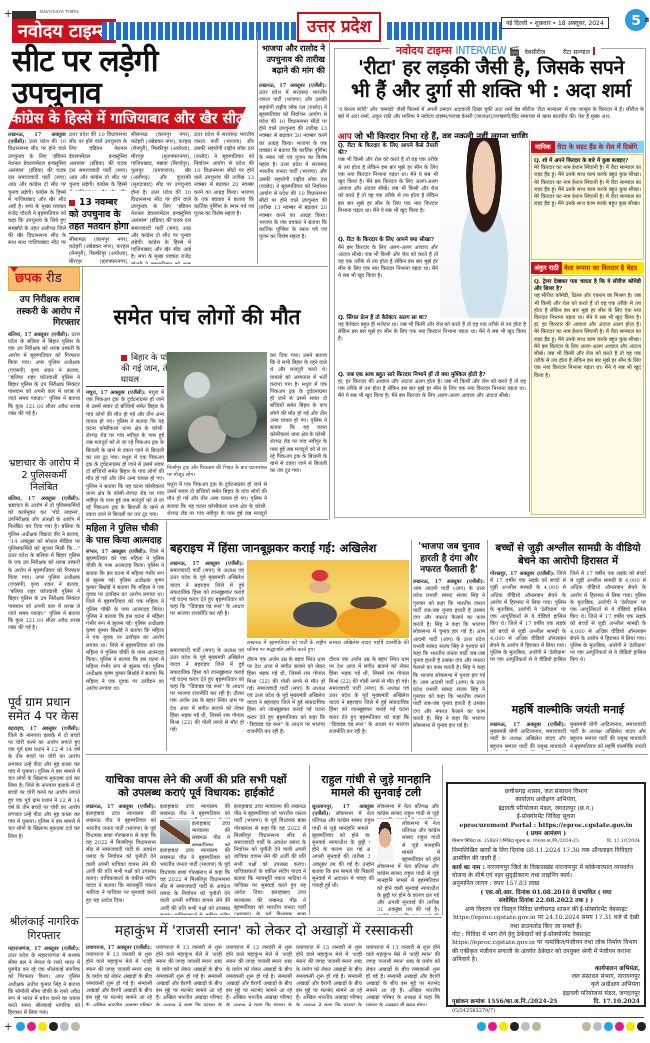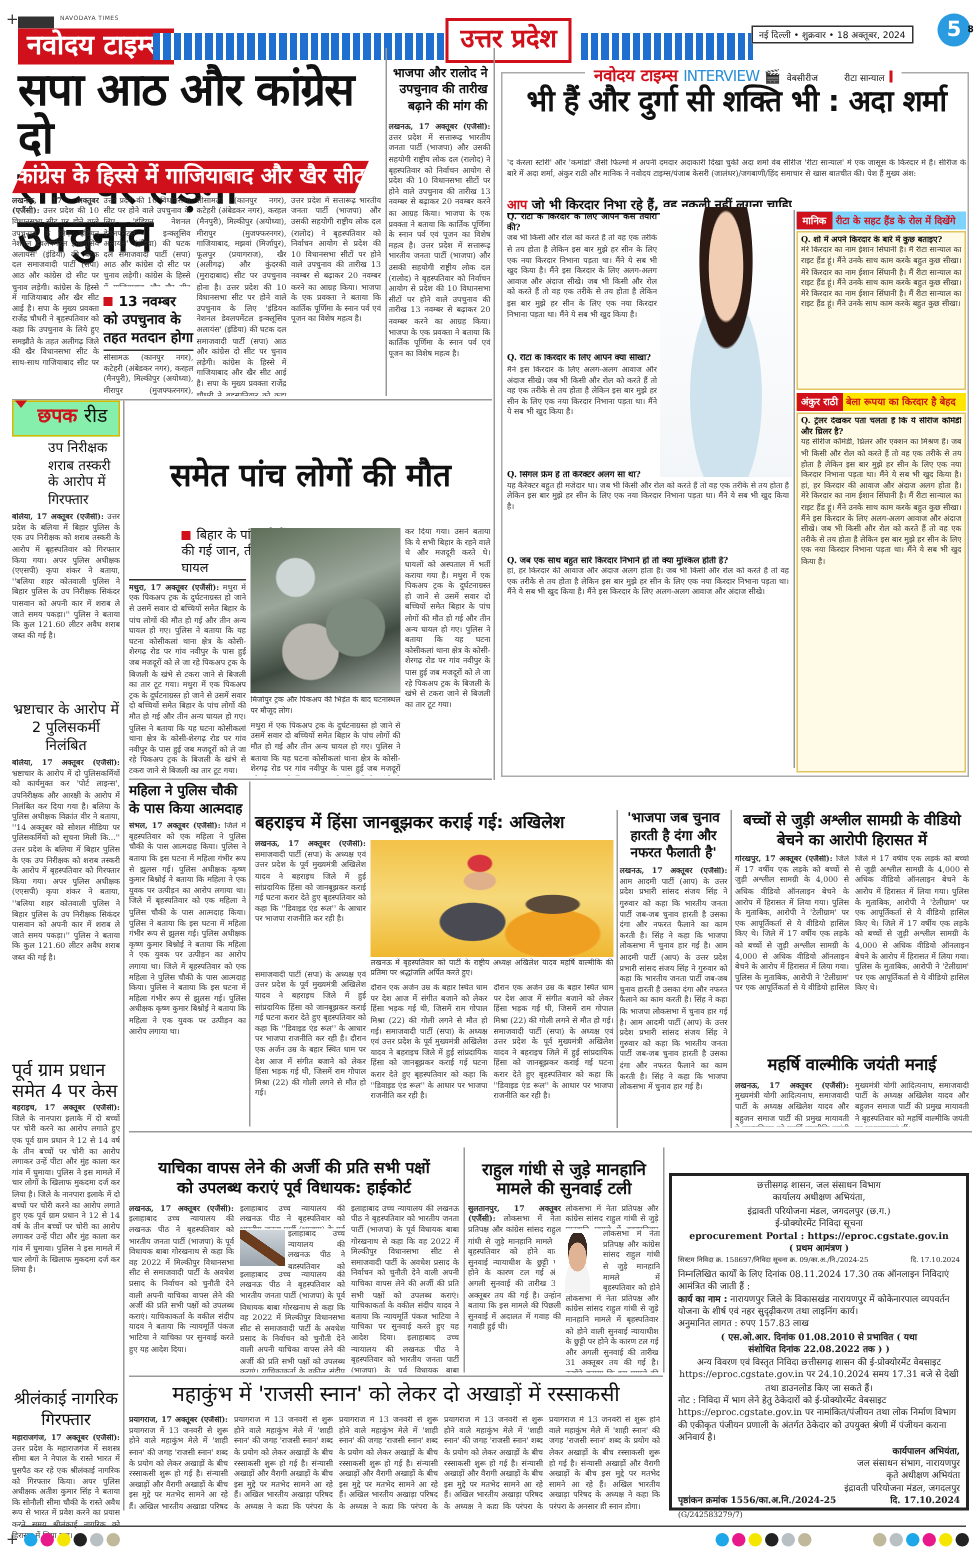--- a/index.html
+++ b/index.html
@@ -15,21 +15,21 @@
   .reg-dot { position: absolute; width: 9px; height: 9px; border-radius: 50%; }
 
   
   .brand-box { background: #d0101a; color: #fff; font-weight: bold; font-size: 18px; padding: 0 6px; line-height: 24px; }
   .stripes { background: repeating-linear-gradient(90deg, #1f6fd1 0 5px, #fff 5px 7px); }
   .section-tab { border: 2px solid #d0101a; color: #d0101a; font-weight: bold; font-size: 17px; line-height: 24px; padding: 0 8px; background: #fff; }
   .dateline { font-size: 6px; border: 1px solid #333; padding: 1px 4px; background: #fff; white-space: nowrap; }
   .page-num { width: 22px; height: 22px; border-radius: 50%; background: #2a9be0; color: #fff; font-weight: bold; font-size: 14px; text-align: center; line-height: 22px; }
 
   .deck-banner { background: #d0101a; color: #fff; font-weight: bold; font-size: 14.5px; text-align: center; line-height: 22px; clip-path: polygon(4% 0, 100% 0, 96% 100%, 0 100%); }
-  .chhapak { background: #86efac; border: 1px solid #d9b800; font-weight: bold; font-size: 13px; padding-left: 16px; line-height: 20px; }
+  .chhapak { background: #fdba74; border: 1px solid #d9b800; font-weight: bold; font-size: 13px; padding-left: 6px; line-height: 20px; }
   .bullet-red::before { content: ""; display: inline-block; width: 6px; height: 6px; background: #d0101a; margin-right: 4px; vertical-align: middle; }
 
   .interview-frame { border: 1px solid #aaa; }
   .qbox { background: #fffbe6; border: 1px solid #e0c560; }
   .ad-box { border: 2px solid #222; background: #fff; padding: 3px 4px; font-family: "DejaVu Serif", serif; font-size: 6px; line-height: 8.4px; text-align: center; color: #222; }
   .ad-box b { font-family: "DejaVu Sans", sans-serif; }
   .ad-left { text-align: left; }
 </style>
 </head>
 <body>
@@ -43,21 +43,20 @@
 <div class="abs stripes" style="left:102px;top:22px;width:195px;height:18px;"></div>
 <div class="abs section-tab" style="left:297px;top:12px;height:30px;">
   <span>उत्तर प्रदेश</span>
 </div>
 <div class="abs stripes" style="left:387px;top:22px;width:115px;height:18px;"></div>
 <div class="abs dateline" style="left:501px;top:17px;">नई दिल्ली • शुक्रवार • 18 अक्तूबर, 2024</div>
 <div class="abs page-num" style="left:625px;top:9px;">5</div>
 <div class="abs" style="left:645px;top:16px;font-size:6px;font-weight:bold;">8</div>
 
 <div class="abs hl" style="left:12px;top:45px;width:232px;font-size:30px;letter-spacing:-1px;">
-  <div>सपा आठ और कांग्रेस दो</div>
   <div>सीट पर लड़ेगी उपचुनाव</div>
 </div>
 <div class="abs deck-banner" style="left:8px;top:107px;width:238px;height:22px;">कांग्रेस के हिस्से में गाजियाबाद और खैर सीट आई</div>
 
 <div class="abs body-text" style="left:8px;top:131px;width:58px;height:113px;">
   <b>लखनऊ, 17 अक्तूबर (एजैंसी):</b>
   <span>उत्तर प्रदेश की 10 विधानसभा सीट पर होने वाले उपचुनाव के लिए 'इंडियन नेशनल डेवलपमेंटल इन्क्लूसिव अलायंस' (इंडिया) की घटक दल समाजवादी पार्टी (सपा) आठ और कांग्रेस दो सीट पर चुनाव लड़ेगी। कांग्रेस के हिस्से में गाजियाबाद और खैर सीट आई है। सपा के मुख्य प्रवक्ता राजेंद्र चौधरी ने बृहस्पतिवार को कहा कि उपचुनाव के लिये हुए समझौते के तहत अलीगढ़ जिले की खैर विधानसभा सीट के साथ-साथ गाजियाबाद सीट पर कांग्रेस अपना उम्मीदवार उतारेगी। वहीं कांग्रेस की प्रदेश इकाई के अध्यक्ष अजय राय ने कहा कि उन्हें अभी इस बारे में कोई जानकारी नहीं है।</span>
 </div>
 <div class="abs body-text" style="left:69px;top:131px;width:58px;height:60px;">
   <span>उत्तर प्रदेश की 10 विधानसभा सीट पर होने वाले उपचुनाव के लिए 'इंडियन नेशनल डेवलपमेंटल इन्क्लूसिव अलायंस' (इंडिया) की घटक दल समाजवादी पार्टी (सपा) आठ और कांग्रेस दो सीट पर चुनाव लड़ेगी। कांग्रेस के हिस्से में गाजियाबाद और खैर सीट आई है। सपा के मुख्य प्रवक्ता राजेंद्र चौधरी ने बृहस्पतिवार को कहा कि उपचुनाव के लिये हुए समझौते के तहत अलीगढ़ जिले की खैर विधानसभा सीट के साथ-साथ गाजियाबाद सीट पर कांग्रेस अपना उम्मीदवार उतारेगी। वहीं कांग्रेस की प्रदेश इकाई के अध्यक्ष अजय राय ने कहा कि उन्हें अभी इस बारे में कोई जानकारी नहीं है।</span>
@@ -86,21 +85,21 @@
 
 <div class="hrule" style="left:8px;top:266px;width:320px;"></div>
 
 <div class="abs chhapak" style="left:8px;top:267px;width:72px;height:24px;">
   <span class="red">छपक</span>
   <span style="font-weight:normal;">रीड</span>
 </div>
 <div class="abs" style="left:10px;top:267px;width:0;height:0;border-left:4px solid transparent;border-right:4px solid transparent;border-top:5px solid #d0101a;"></div>
 
 <div class="abs" style="left:8px;top:294px;width:72px;">
-  <div class="hl" style="font-size:9px;line-height:11.5px;text-align:left;font-weight:normal;margin-left:24px;">उप निरीक्षक शराब तस्करी के आरोप में गिरफ्तार</div>
+  <div class="hl" style="font-size:9px;line-height:11.5px;text-align:right;font-weight:bold;">उप निरीक्षक शराब तस्करी के आरोप में गिरफ्तार</div>
   <div class="body-text" style="height:122px;margin-top:2px;">
     <b>बलिया, 17 अक्तूबर (एजैंसी):</b>
     <span>उत्तर प्रदेश के बलिया में बिहार पुलिस के एक उप निरीक्षक को शराब तस्करी के आरोप में बृहस्पतिवार को गिरफ्तार किया गया। अपर पुलिस अधीक्षक (एएसपी) कृपा शंकर ने बताया, ''बलिया शहर कोतवाली पुलिस ने बिहार पुलिस के उप निरीक्षक सिकंदर पासवान को अपनी कार में शराब ले जाते समय पकड़ा।'' पुलिस ने बताया कि कुल 121.60 लीटर अवैध शराब जब्त की गई है।</span>
   </div>
   <div class="hl" style="font-size:9.5px;line-height:12px;text-align:center;font-weight:normal;margin-top:4px;">भ्रष्टाचार के आरोप में 2 पुलिसकर्मी निलंबित</div>
   <div class="body-text" style="height:198px;margin-top:2px;">
     <b>बलिया, 17 अक्तूबर (एजैंसी):</b>
     <span>भ्रष्टाचार के आरोप में दो पुलिसकर्मियों को कार्यमुक्त कर 'पोर्ट लाइन्स', उपनिरीक्षक और आरक्षी के आरोप में निलंबित कर दिया गया है। बलिया के पुलिस अधीक्षक विक्रांत वीर ने बताया, ''14 अक्तूबर को सोशल मीडिया पर पुलिसकर्मियों को सूचना मिली कि...''</span>
     <span>उत्तर प्रदेश के बलिया में बिहार पुलिस के एक उप निरीक्षक को शराब तस्करी के आरोप में बृहस्पतिवार को गिरफ्तार किया गया। अपर पुलिस अधीक्षक (एएसपी) कृपा शंकर ने बताया, ''बलिया शहर कोतवाली पुलिस ने बिहार पुलिस के उप निरीक्षक सिकंदर पासवान को अपनी कार में शराब ले जाते समय पकड़ा।'' पुलिस ने बताया कि कुल 121.60 लीटर अवैध शराब जब्त की गई है।</span>
   </div>
@@ -182,20 +181,21 @@
 <div class="abs interview-frame" style="left:334px;top:48px;width:312px;height:470px;"></div>
 <div class="abs" style="left:390px;top:42px;background:#fff;padding:0 6px;white-space:nowrap;font-size:11px;">
   <span class="red" style="font-weight:bold;">नवोदय टाइम्स</span>
   <span style="color:#2a8fd8;font-size:10px;letter-spacing:-0.5px;">INTERVIEW</span>
   <span style="color:#d0101a;font-size:9px;">🎬</span>
   <span style="font-size:6px;">वेबसीरीज</span>
   <span style="font-size:6px;margin-left:14px;">रीटा सान्याल</span>
   <span style="display:inline-block;width:2px;height:8px;background:#d0101a;vertical-align:middle;"></span>
 </div>
 <div class="abs hl" style="left:338px;top:56px;width:306px;font-size:19.5px;line-height:23px;text-align:center;letter-spacing:-0.4px;">
+  <div>'रीटा' हर लड़की जैसी है, जिसके सपने</div>
   <div>भी हैं और दुर्गा सी शक्ति भी : अदा शर्मा</div>
 </div>
 <div class="abs body-text" style="left:338px;top:106px;width:306px;height:22px;font-size:5.2px;">'द केरला स्टोरी' और 'कमांडो' जैसी फिल्मों में अपनी दमदार अदाकारी दिखा चुकीं अदा शर्मा वेब सीरीज 'रीटा सान्याल' में एक जासूस के किरदार में हैं। सीरीज के बारे में अदा शर्मा, अंकुर राठी और मानिक ने नवोदय टाइम्स/पंजाब केसरी (जालंधर)/जगबाणी/हिंद समाचार से खास बातचीत की। पेश हैं मुख्य अंश:</div>
 <div class="abs" style="left:338px;top:130px;width:190px;font-size:8.5px;font-weight:bold;border-bottom:1px solid #111;white-space:nowrap;overflow:hidden;">
   <span class="red">आप</span>
   <span>जो भी किरदार निभा रहे हैं, वह नकली नहीं लगना चाहिए: अदा शर्मा</span>
 </div>
 
 <div class="abs" style="left:338px;top:142px;width:188px;height:370px;overflow:hidden;">
   <div class="body-text" style="font-weight:bold;color:#111;font-size:5.6px;width:100px;">Q. रीटा के किरदार के लिए आपने कैसे तैयारी की?</div>

